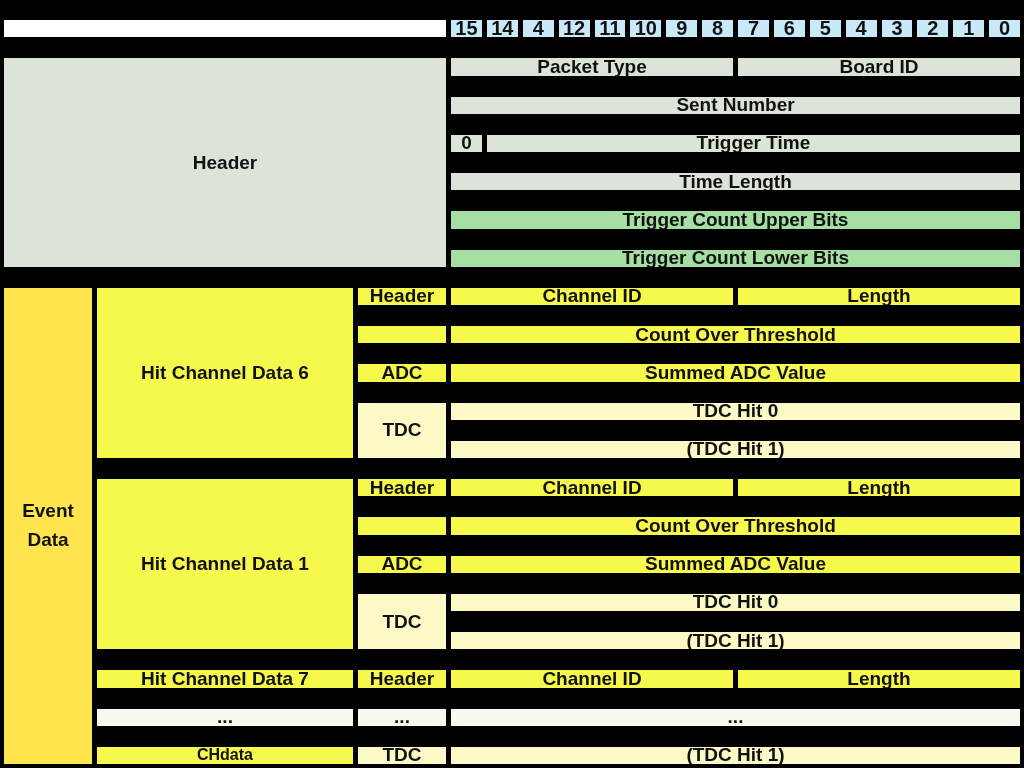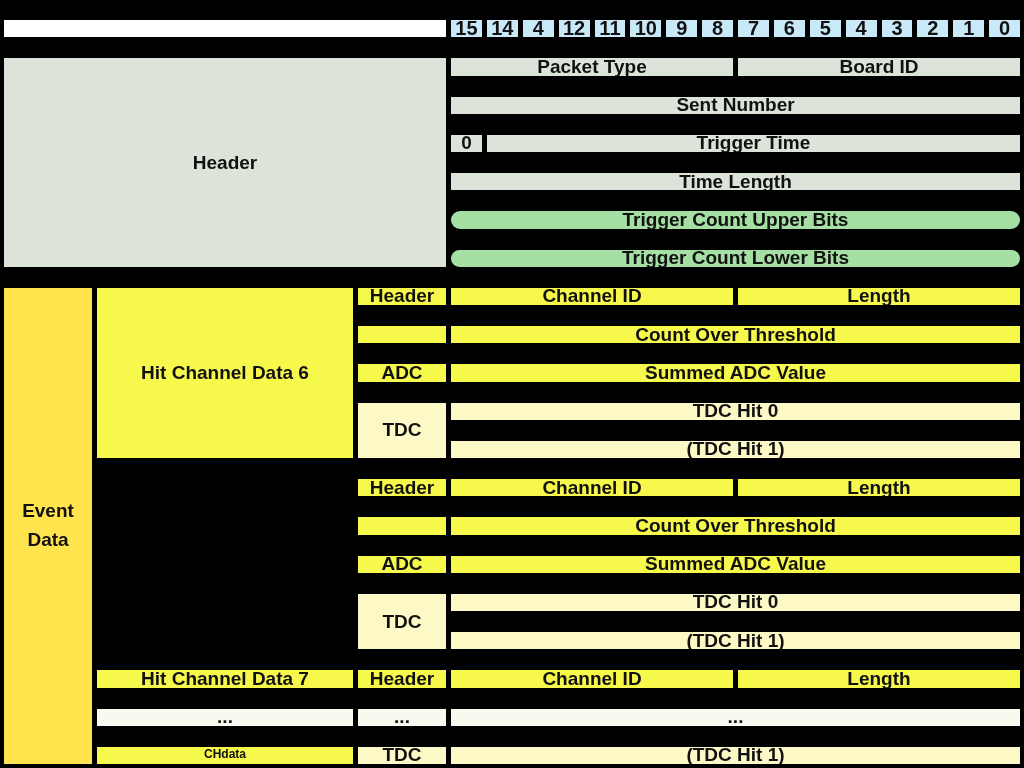--- a/index.html
+++ b/index.html
@@ -12,26 +12,26 @@
     font-family:"Liberation Sans",sans-serif;
   }
   .cell{
     display:flex;align-items:center;justify-content:center;
     text-align:center;font-size:19px;font-weight:600;
     color:var(--text,#111);line-height:1.15;overflow:hidden;margin-top:16px;
   }
   .bit{background:var(--bit_cell,#c9e9f8);font-size:20px;}
   .white{background:var(--white_cell,#fff);}
   .sage{background:var(--header_cell,#dce4d9);}
-  .green{background:var(--green_cell,#a6dfa4);border-radius:13px;}
+  .green{background:var(--green_cell,#a6dfa4);}
   .yellow{background:var(--yellow_cell,#f6f84c);}
   .gold{background:var(--gold_cell,#ffe44e);line-height:1.5;text-align:center;}
   .pale{background:var(--pale_yellow_cell,#fdf9c6);}
   .ellip{background:var(--ellipsis_cell,#f6faef);}
-  .nsub{font-size:12px;font-weight:600;}
+  .nsub{font-size:16px;font-weight:600;}
 </style>
 </head>
 <body>
 
 <div class="frame">
 
   <div class="cell white" style="grid-area:1/1/2/4"></div>
   <div class="cell bit" style="grid-area:1/4/2/5">15</div>
   <div class="cell bit" style="grid-area:1/5/2/6">14</div>
   <div class="cell bit" style="grid-area:1/6/2/7">4</div>
@@ -66,20 +66,21 @@
   <div class="cell yellow" style="grid-area:8/4/9/12">Channel ID</div>
   <div class="cell yellow" style="grid-area:8/12/9/20">Length</div>
   <div class="cell yellow" style="grid-area:9/3/10/4"></div>
   <div class="cell yellow" style="grid-area:9/4/10/20">Count Over Threshold</div>
   <div class="cell yellow" style="grid-area:10/3/11/4">ADC</div>
   <div class="cell yellow" style="grid-area:10/4/11/20">Summed ADC Value</div>
   <div class="cell pale" style="grid-area:11/3/13/4">TDC</div>
   <div class="cell pale" style="grid-area:11/4/12/20">TDC Hit 0</div>
   <div class="cell pale" style="grid-area:12/4/13/20">(TDC Hit 1)</div>
 
+  <div class="cell yellow" style="grid-area:13/2/18/3">Hit Channel Data 1</div>
   <div class="cell yellow" style="grid-area:13/3/14/4">Header</div>
   <div class="cell yellow" style="grid-area:13/4/14/12">Channel ID</div>
   <div class="cell yellow" style="grid-area:13/12/14/20">Length</div>
   <div class="cell yellow" style="grid-area:14/3/15/4"></div>
   <div class="cell yellow" style="grid-area:14/4/15/20">Count Over Threshold</div>
   <div class="cell yellow" style="grid-area:15/3/16/4">ADC</div>
   <div class="cell yellow" style="grid-area:15/4/16/20">Summed ADC Value</div>
   <div class="cell pale" style="grid-area:16/3/18/4">TDC</div>
   <div class="cell pale" style="grid-area:16/4/17/20">TDC Hit 0</div>
   <div class="cell pale" style="grid-area:17/4/18/20">(TDC Hit 1)</div>

